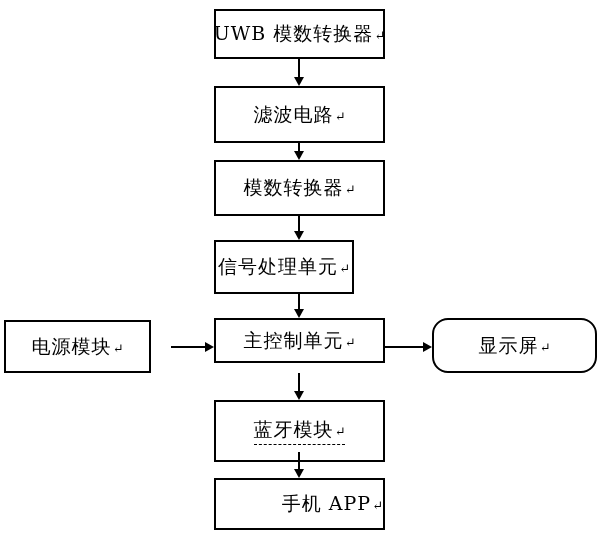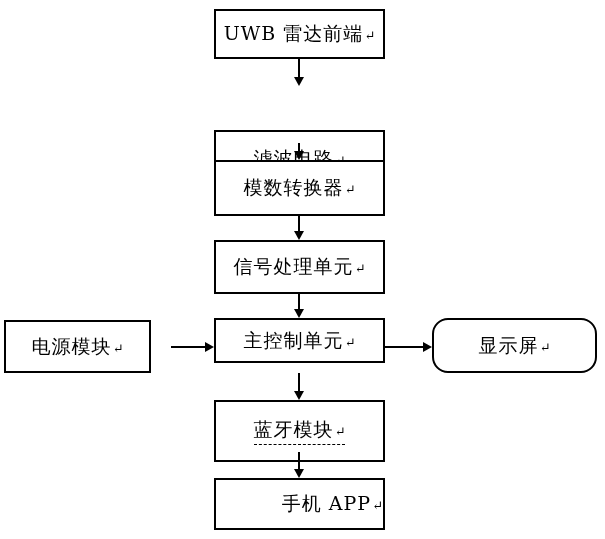--- a/index.html
+++ b/index.html
@@ -61,40 +61,40 @@
     border-left: 9px solid #000000;
   }
 </style>
 </head>
 <body>
 
 <div class="canvas">
 
   <div class="node" style="left:214px; top:9px; width:171px; height:50px;">
     <span class="inner">
-      <span>UWB 雷达前端</span>
+      <span>UWB 模数转换器</span>
       <span class="ret">↵</span>
     </span>
   </div>
 
-  <div class="node" style="left:214px; top:86px; width:171px; height:57px;margin-top:44px;">
+  <div class="node" style="left:214px; top:86px; width:171px; height:57px;">
     <span class="inner">
       <span>滤波电路</span>
       <span class="ret">↵</span>
     </span>
   </div>
 
   <div class="node" style="left:214px; top:160px; width:171px; height:56px;">
     <span class="inner">
       <span>模数转换器</span>
       <span class="ret">↵</span>
     </span>
   </div>
 
-  <div class="node" style="left:214px; top:240px; width:171px; height:54px;">
+  <div class="node" style="left:214px; top:240px; width:140px; height:54px;">
     <span class="inner">
       <span>信号处理单元</span>
       <span class="ret">↵</span>
     </span>
   </div>
 
   <div class="node" style="left:214px; top:318px; width:171px; height:45px;">
     <span class="inner">
       <span>主控制单元</span>
       <span class="ret">↵</span>

